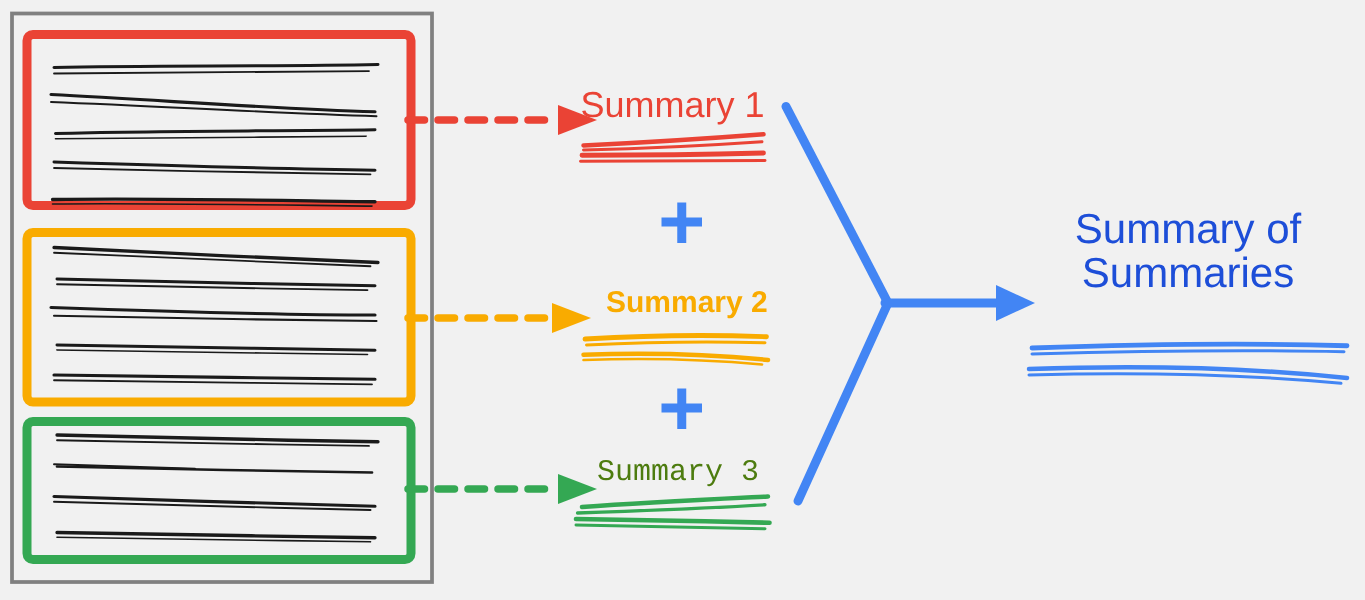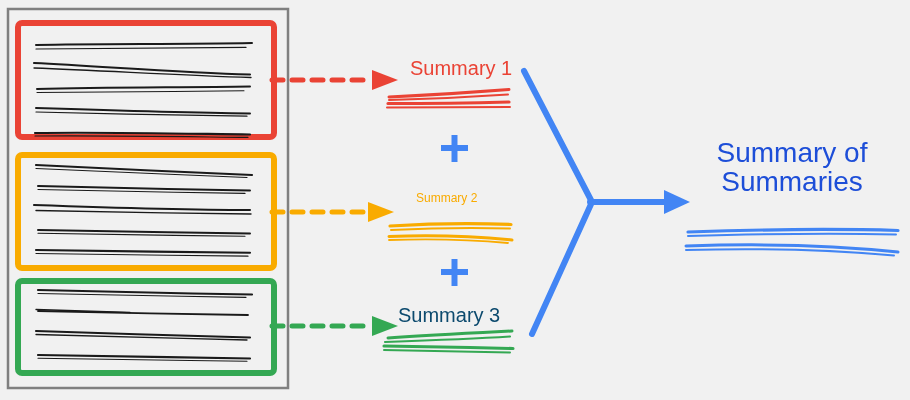--- a/index.html
+++ b/index.html
@@ -27,23 +27,23 @@
     width: 910px;
     height: 400px;
   }
   .lbl {
     position: absolute;
     font-family: "Liberation Sans", sans-serif;
     white-space: nowrap;
     line-height: 1.05;
     user-select: none;
   }
-  #sum1-label { left: 410px; top: 58px; font-size: 20px; color: #EA4335; }
-  #sum2-label { left: 416px; top: 192px; font-size: 12px; color: #F9AB00; }
-  #sum3-label { left: 398px; top: 305px; font-size: 20px; color: #0c4a6e; }
+  #sum1-label { left: 387px; top: 58px; font-size: 24px; color: #EA4335; }
+  #sum2-label { left: 404px; top: 192px; font-size: 20px; color: #F9AB00; font-weight: bold; }
+  #sum3-label { left: 398px; top: 305px; font-size: 20px; color: #4d7c0f; font-family: Liberation Mono, monospace; }
   #final-label {
     left: 700px; top: 138px;
     font-size: 28px;
     color: #1d4ed8;
     text-align: center;
     width: 184px;
     white-space: normal;
   }
   #final-label .l2 { display: block; }
 </style>

